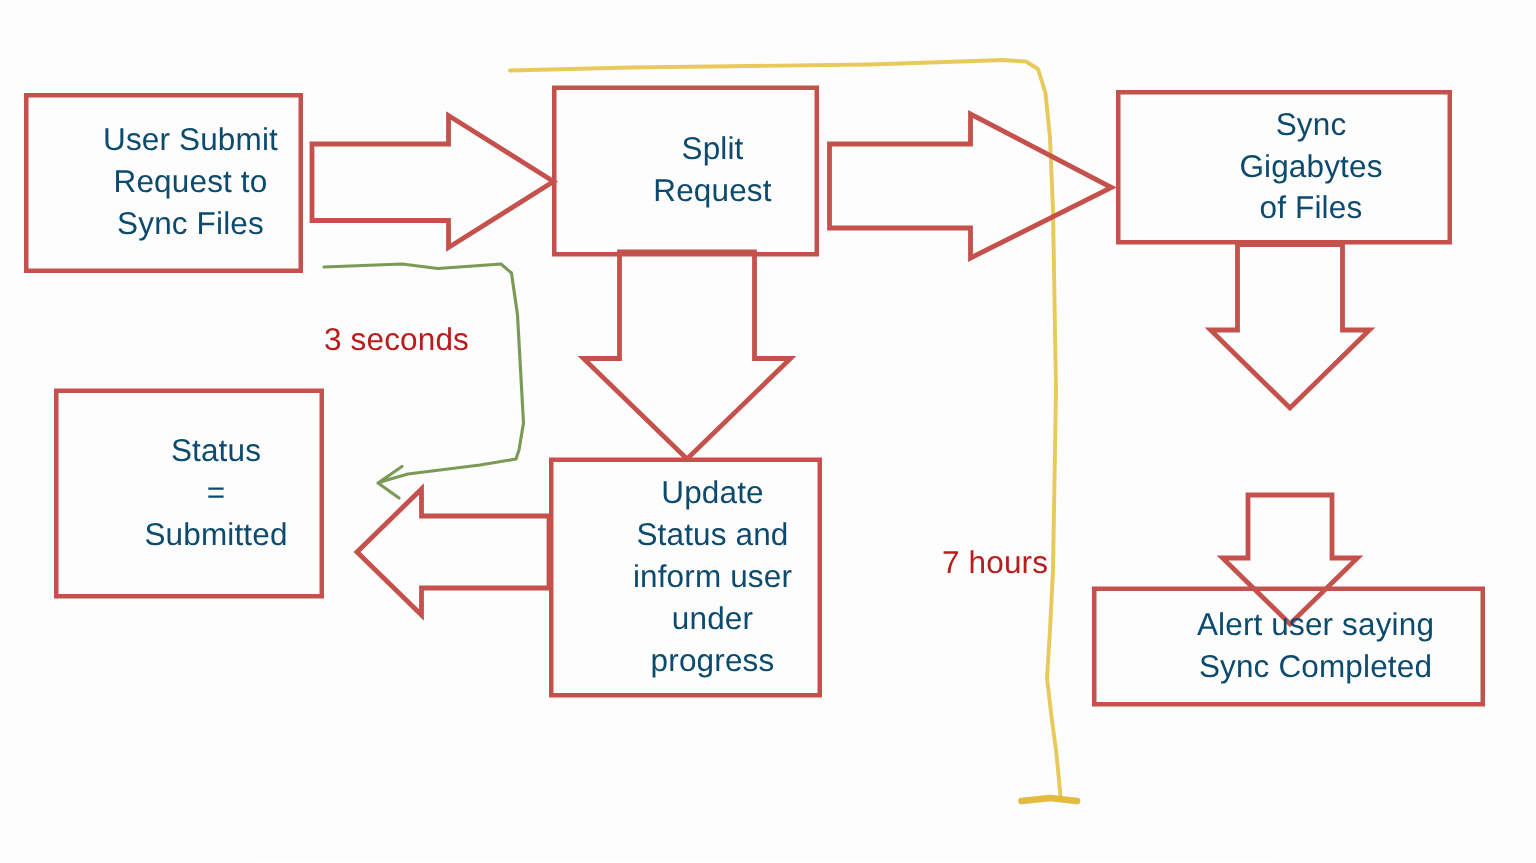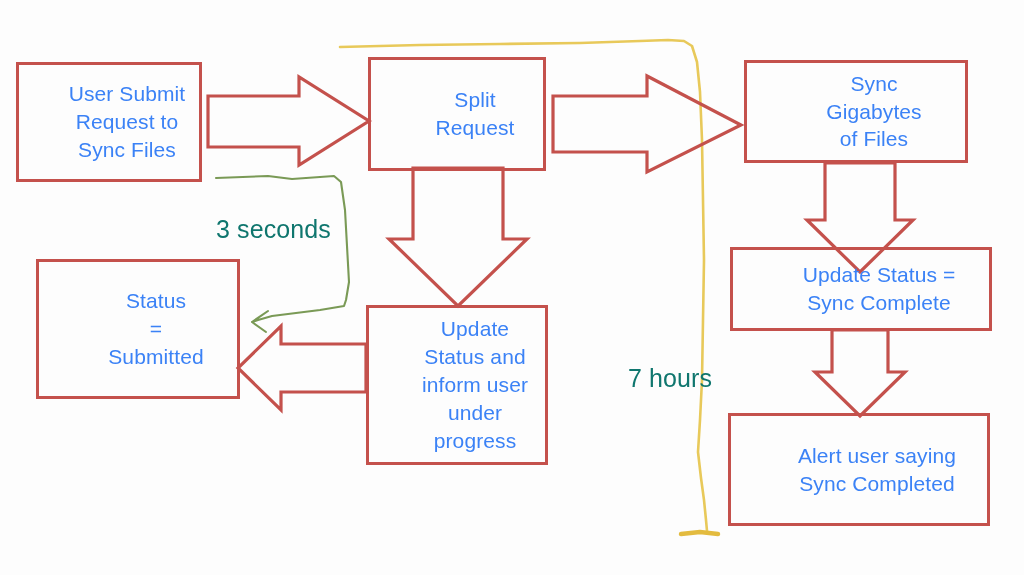--- a/index.html
+++ b/index.html
@@ -26,32 +26,32 @@
   }
   .node-box {
     position: absolute;
     box-sizing: border-box;
     border: 3px solid #c4514c;
     background: transparent;
     display: flex;
     align-items: center;
     justify-content: center;
     text-align: center;
-    color: #3b82f6;
+    color: #0c4a6e;
     font-size: 21px;
     line-height: 1.33;
     letter-spacing: 0.1px;
     white-space: pre-line;
     z-index: 3;
     padding-left: 36px;
   }
   .annot {
     position: absolute;
-    color: #0f766e;
-    font-size: 25px;
+    color: #b91c1c;
+    font-size: 21px;
     letter-spacing: 0.1px;
     white-space: nowrap;
     z-index: 4;
   }
   .arrow-shape {
     fill: none;
     stroke: #c4514c;
     stroke-width: 3.2;
     stroke-linejoin: miter;
   }
@@ -96,33 +96,31 @@
 Request to
 Sync Files</div>
 
   <div class="node-box" style="left:744px; top:60px; width:224px; height:103px;">Sync
 Gigabytes
 of Files</div>
 
   <div class="node-box" style="left:368px; top:57px; width:178px; height:114px;">Split
 Request</div>
 
-  <div class="node-box" style="left:730px; top:247px; width:262px; height:84px;">Update Status =
-Sync Complete</div>
 
-  <div class="node-box" style="left:728px; top:413px; width:262px; height:113px;">Alert user saying
+  <div class="node-box" style="left:728px; top:391px; width:262px; height:80px;">Alert user saying
 Sync Completed</div>
 
   <div class="node-box" style="left:366px; top:305px; width:182px; height:160px;">Update
 Status and
 inform user
 under
 progress</div>
 
-  <div class="node-box" style="left:36px; top:259px; width:204px; height:140px;">Status
+  <div class="node-box" style="left:36px; top:259px; width:180px; height:140px;">Status
 =
 Submitted</div>
 
   <div class="annot" style="left:216px; top:215px;">3 seconds</div>
 
   <div class="annot" style="left:628px; top:364px;">7 hours</div>
 
 </div>
 
 </body></html>

